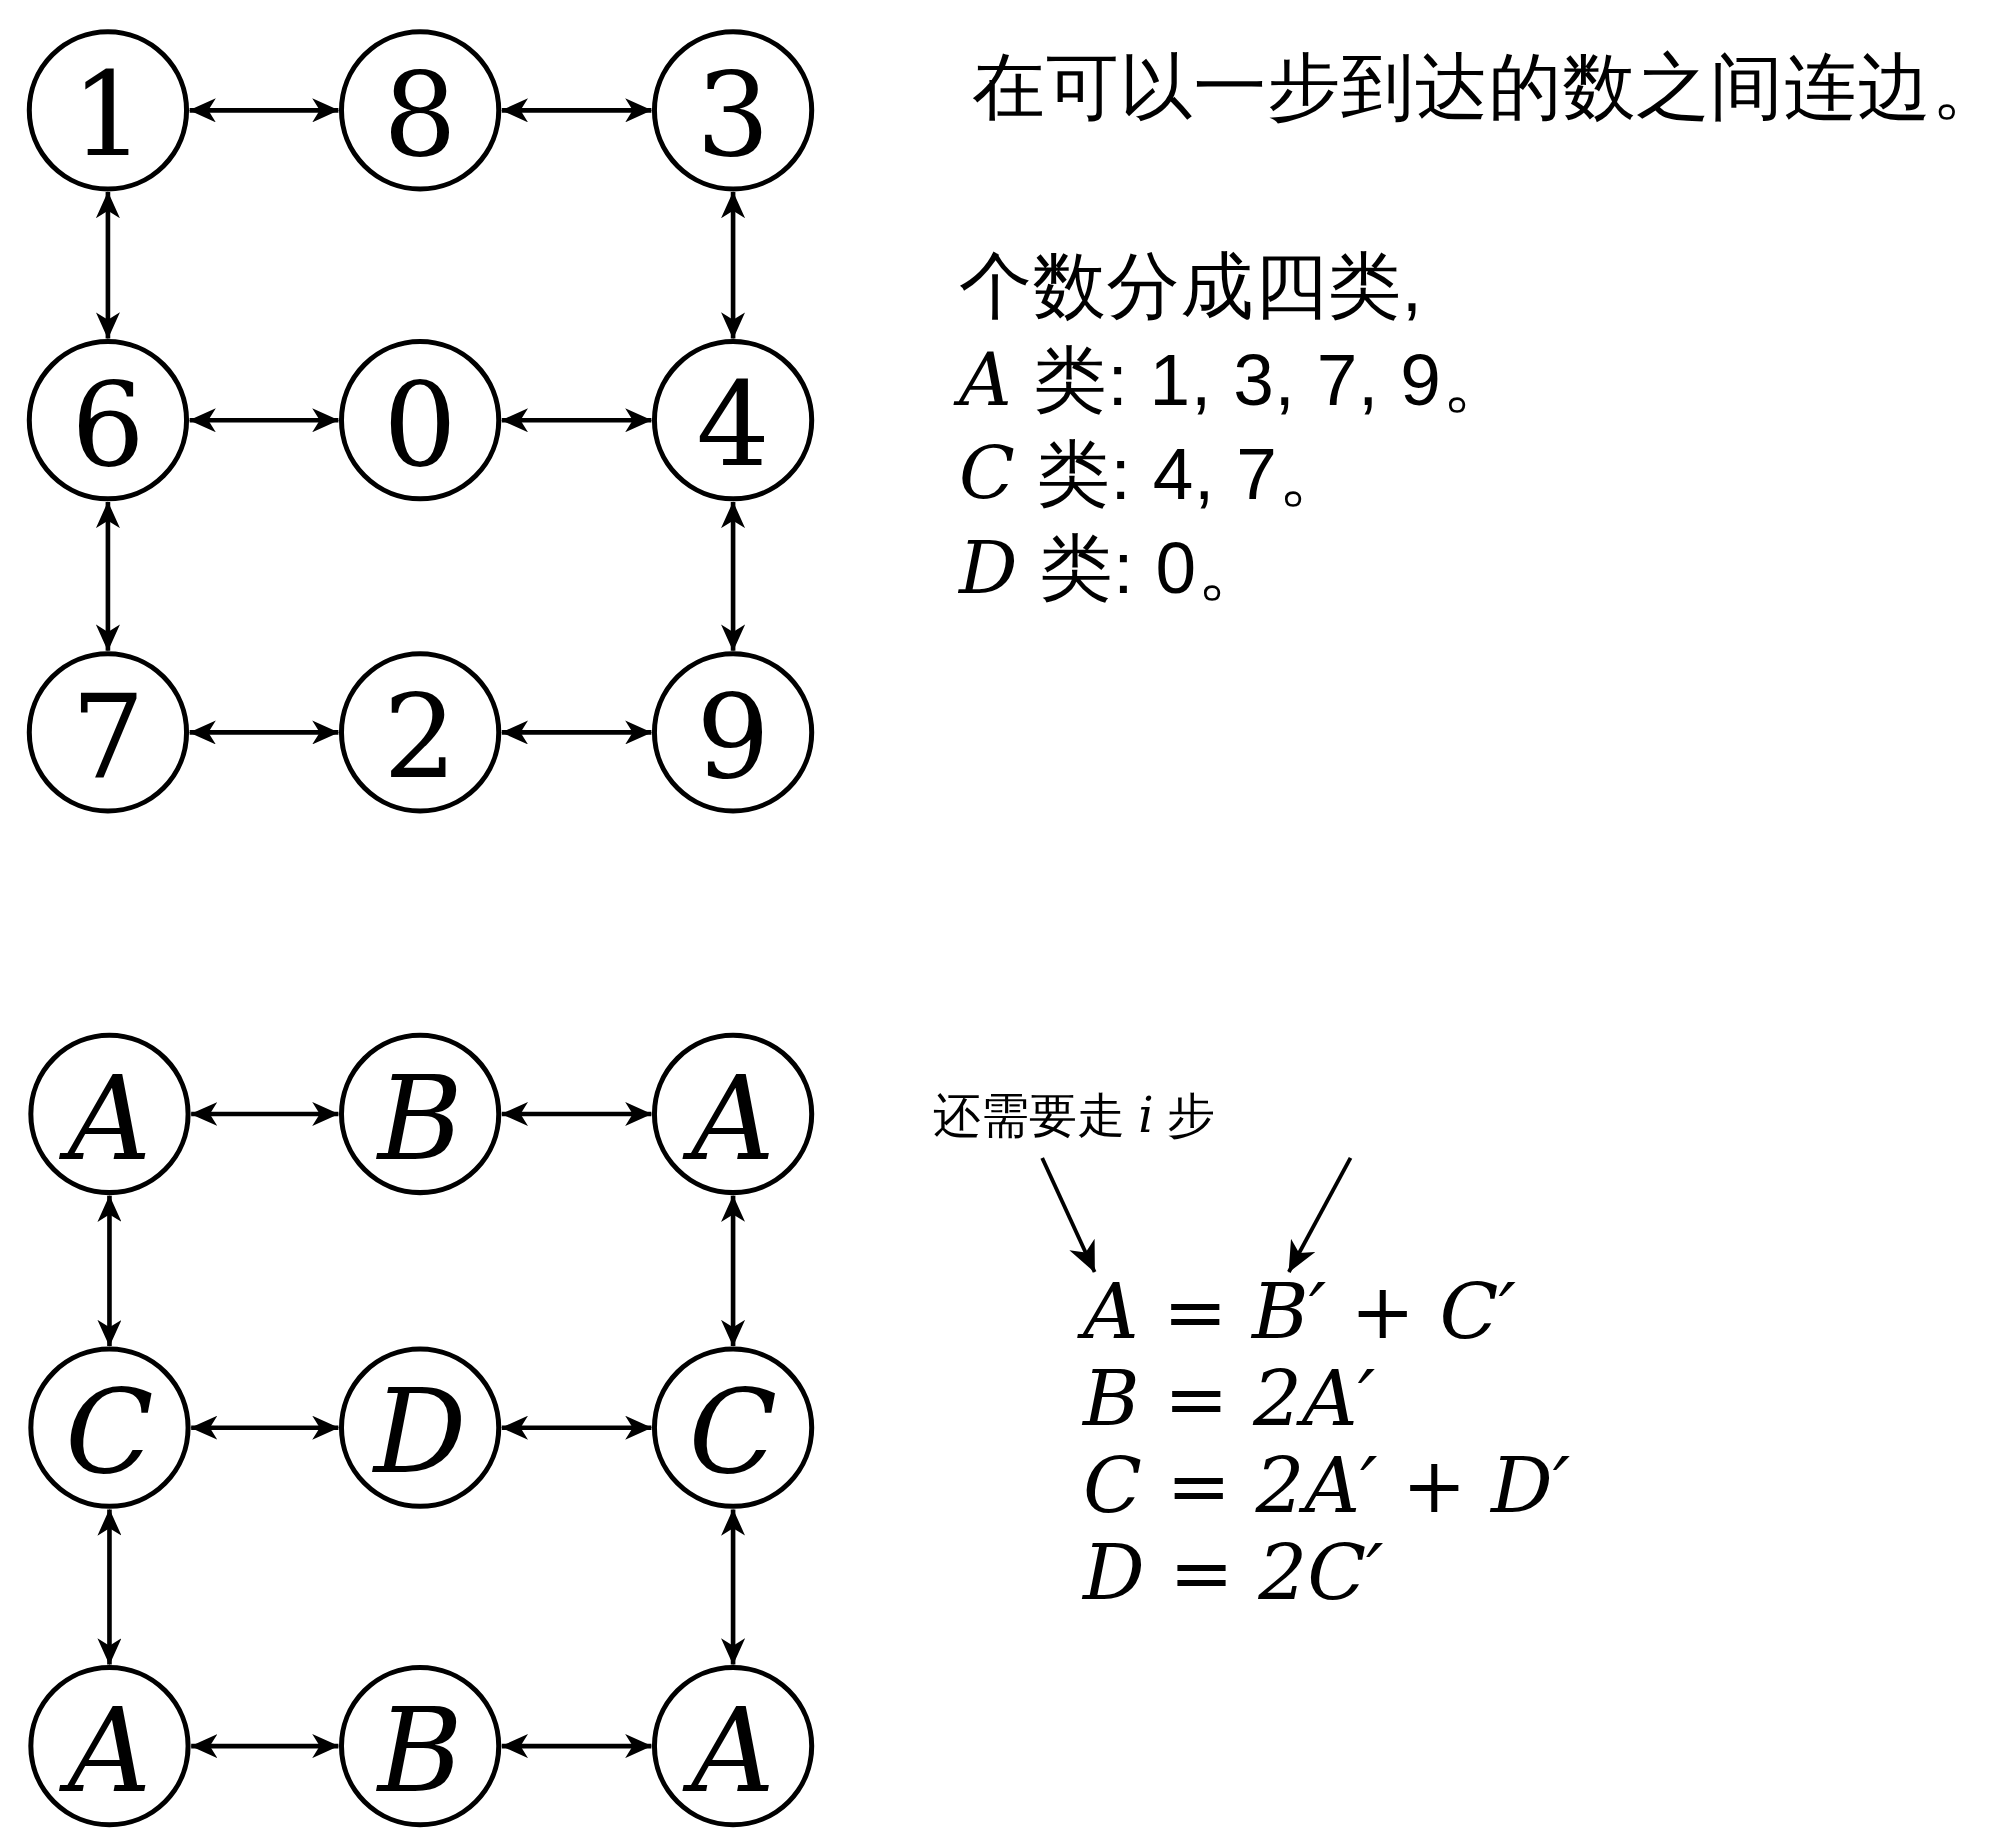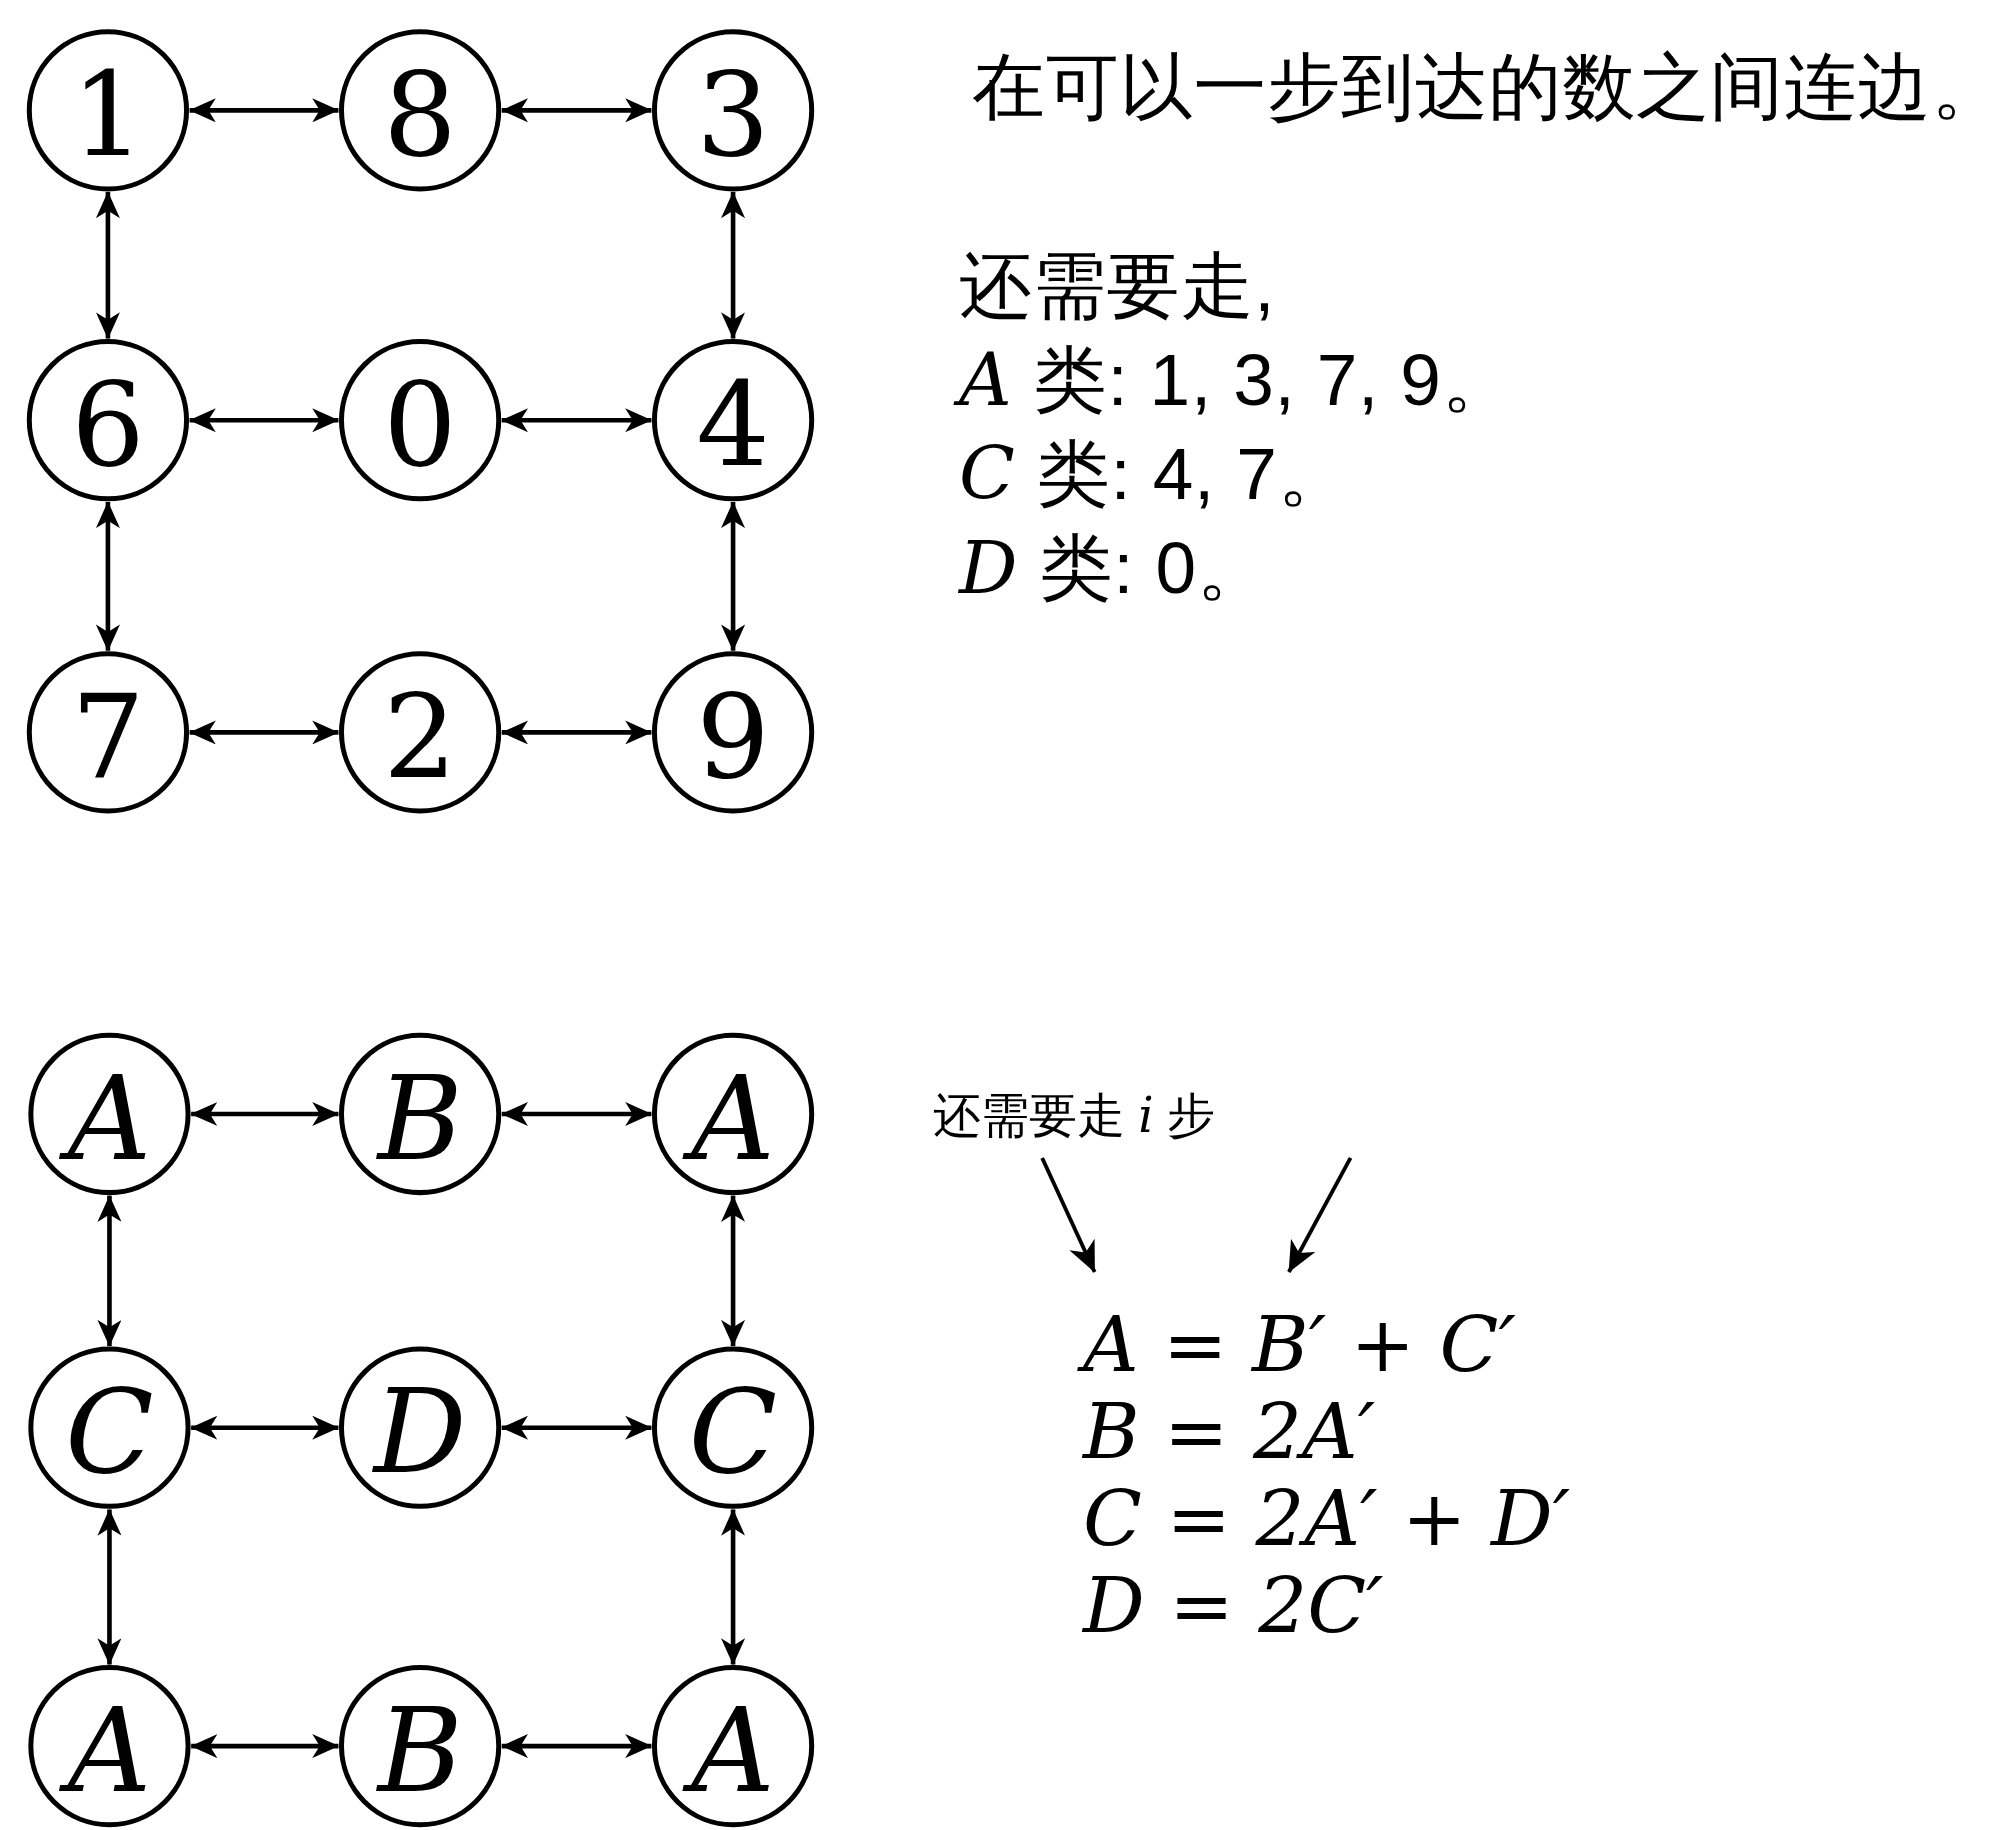--- a/index.html
+++ b/index.html
@@ -43,21 +43,20 @@
   #ann-label-right{left:1233px;top:1088px;}
 
   
   #equations{
     position:absolute;left:1083px;top:1268px;
     font-family:"DejaVu Serif", serif;
     font-style:italic;
     font-size:77px;
     line-height:87px;
     white-space:nowrap;
-    margin-top:33px;
   }
   .eq-line{height:87px;}
 </style>
 </head>
 <body>
 
 <div id="canvas">
 
   <svg id="diagram-svg" viewBox="0 0 2614 2375" xmlns="http://www.w3.org/2000/svg">
     <defs>
@@ -166,21 +165,21 @@
       </g>
     <g id="g-annotation-arrows">
       <line x1="1352" y1="1502" x2="1420" y2="1650" stroke="#000" stroke-width="5" marker-end="url(#arr-ann)"></line>
       <line x1="1752" y1="1502" x2="1672" y2="1650" stroke="#000" stroke-width="5" marker-end="url(#arr-ann)"></line>
     </g>
   </svg>
 
   <div id="explanation-line1" class="rt-line">在可以一步到达的数之间连边。</div>
 
   <div id="explanation-para">
-    <div class="rt-line">还需要走,</div>
+    <div class="rt-line">个数分成四类,</div>
     <div class="rt-line"><span class="math-var">A</span><span> 类: 1, 3, 7, 9。</span></div>
     <div class="rt-line"><span class="math-var">C</span><span> 类: 4, 7。</span></div>
     <div class="rt-line"><span class="math-var">D</span><span> 类: 0。</span></div>
   </div>
 
   <div id="ann-label-left" class="ann-label"><span>还需要走 </span><span class="math-var">i</span><span> 步</span></div>
 
   <div id="equations">
     <div class="eq-line">A = B′ + C′</div>
     <div class="eq-line">B = 2A′</div>

